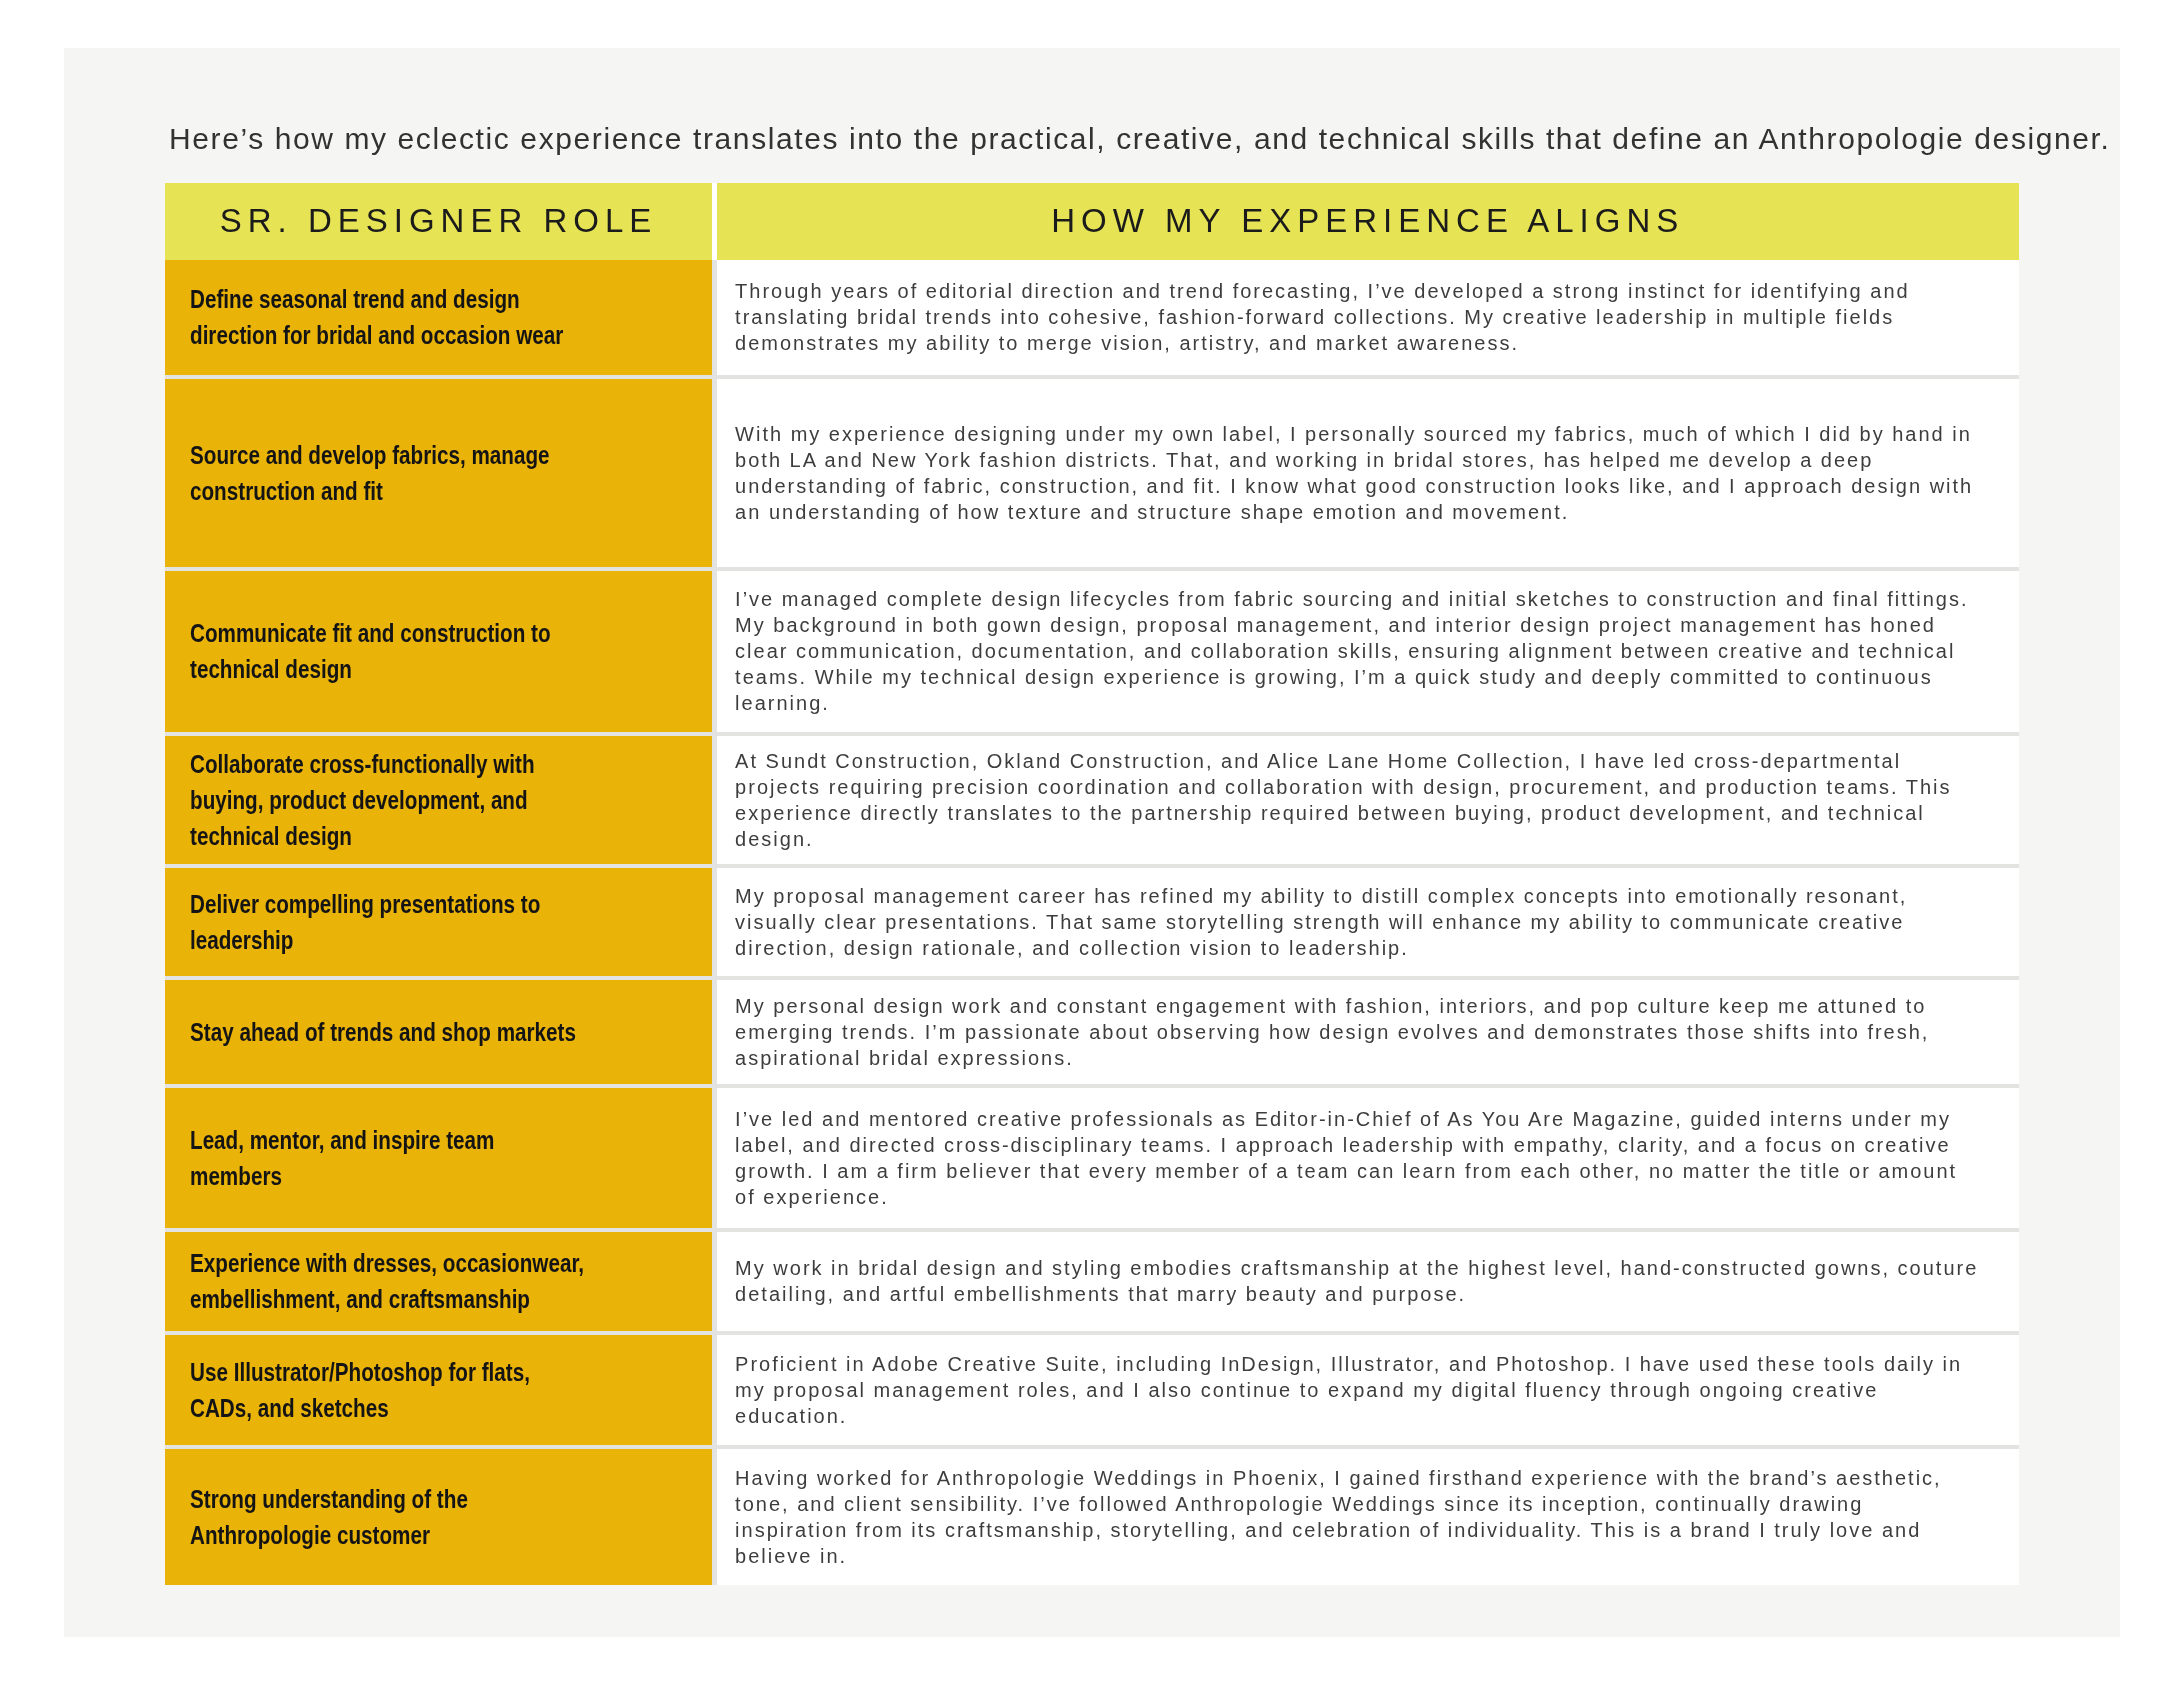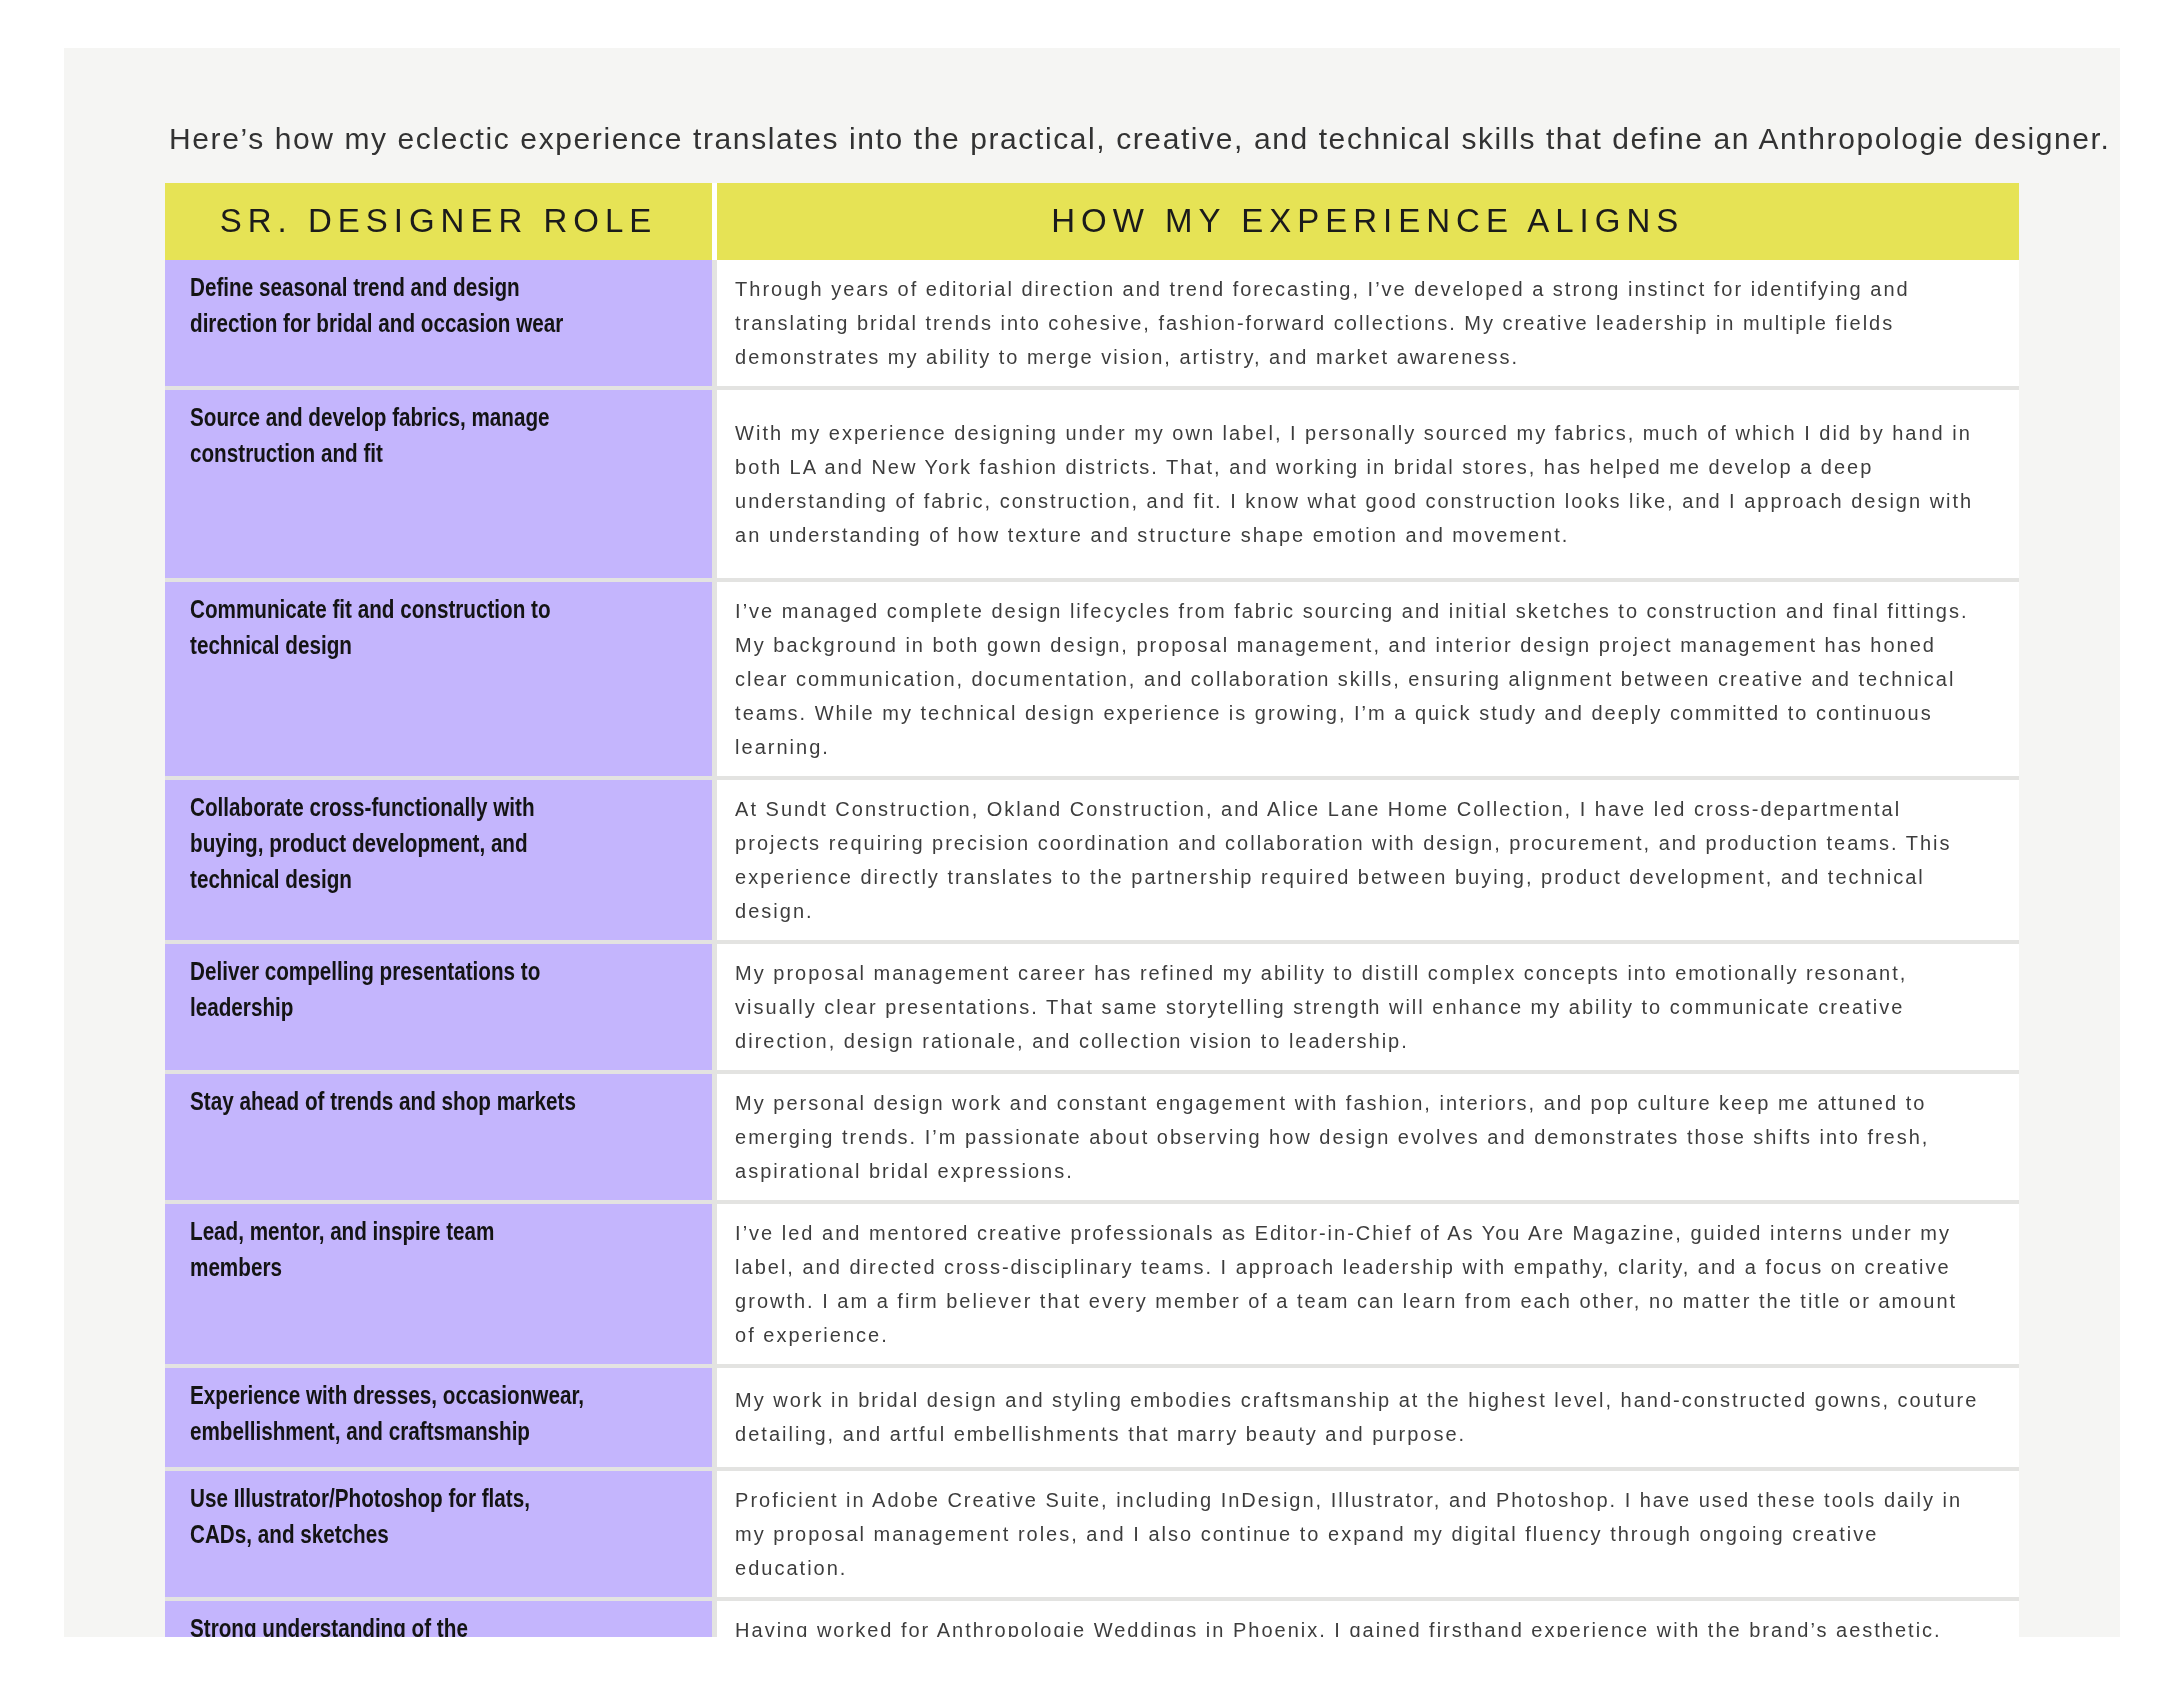--- a/index.html
+++ b/index.html
@@ -48,42 +48,42 @@
     letter-spacing:6px;
     color:#1b1b1b;
     white-space:nowrap;
   }
   .header-gap{background:#ffffff;}
   .trow.body{border-bottom:4px solid var(--sep);}
   .trow.body:last-child{border-bottom:none;}
   .body-gap{background:var(--sep);}
   .cell.left{
     display:flex;
-    align-items:flex-start;
+    align-items:center;
     padding:9.3px 13.2px 9.3px 25px;
-    background:#c4b5fd;
+    background:#eab308;
   }
   .role-text{
     font-weight:bold;
     font-size:26.5px;
     line-height:36px;
     color:#141414;
     width:128%;
     transform:scaleX(0.78);
     transform-origin:left center;
     letter-spacing:0;
   }
   .cell.right{
     display:flex;
     align-items:center;
     background:#ffffff;
   }
   .align-text{
     font-size:20px;
-    line-height:34px;
+    line-height:26px;
     letter-spacing:2px;
     color:#3d3d3d;
     padding:12px 36px 12px 18.5px;
   }
   
   #table-body .trow:nth-child(1){min-height:119px}
   #table-body .trow:nth-child(2){min-height:192px}
   #table-body .trow:nth-child(3){min-height:165px}
   #table-body .trow:nth-child(4){min-height:119px}
   #table-body .trow:nth-child(5){min-height:112px}

